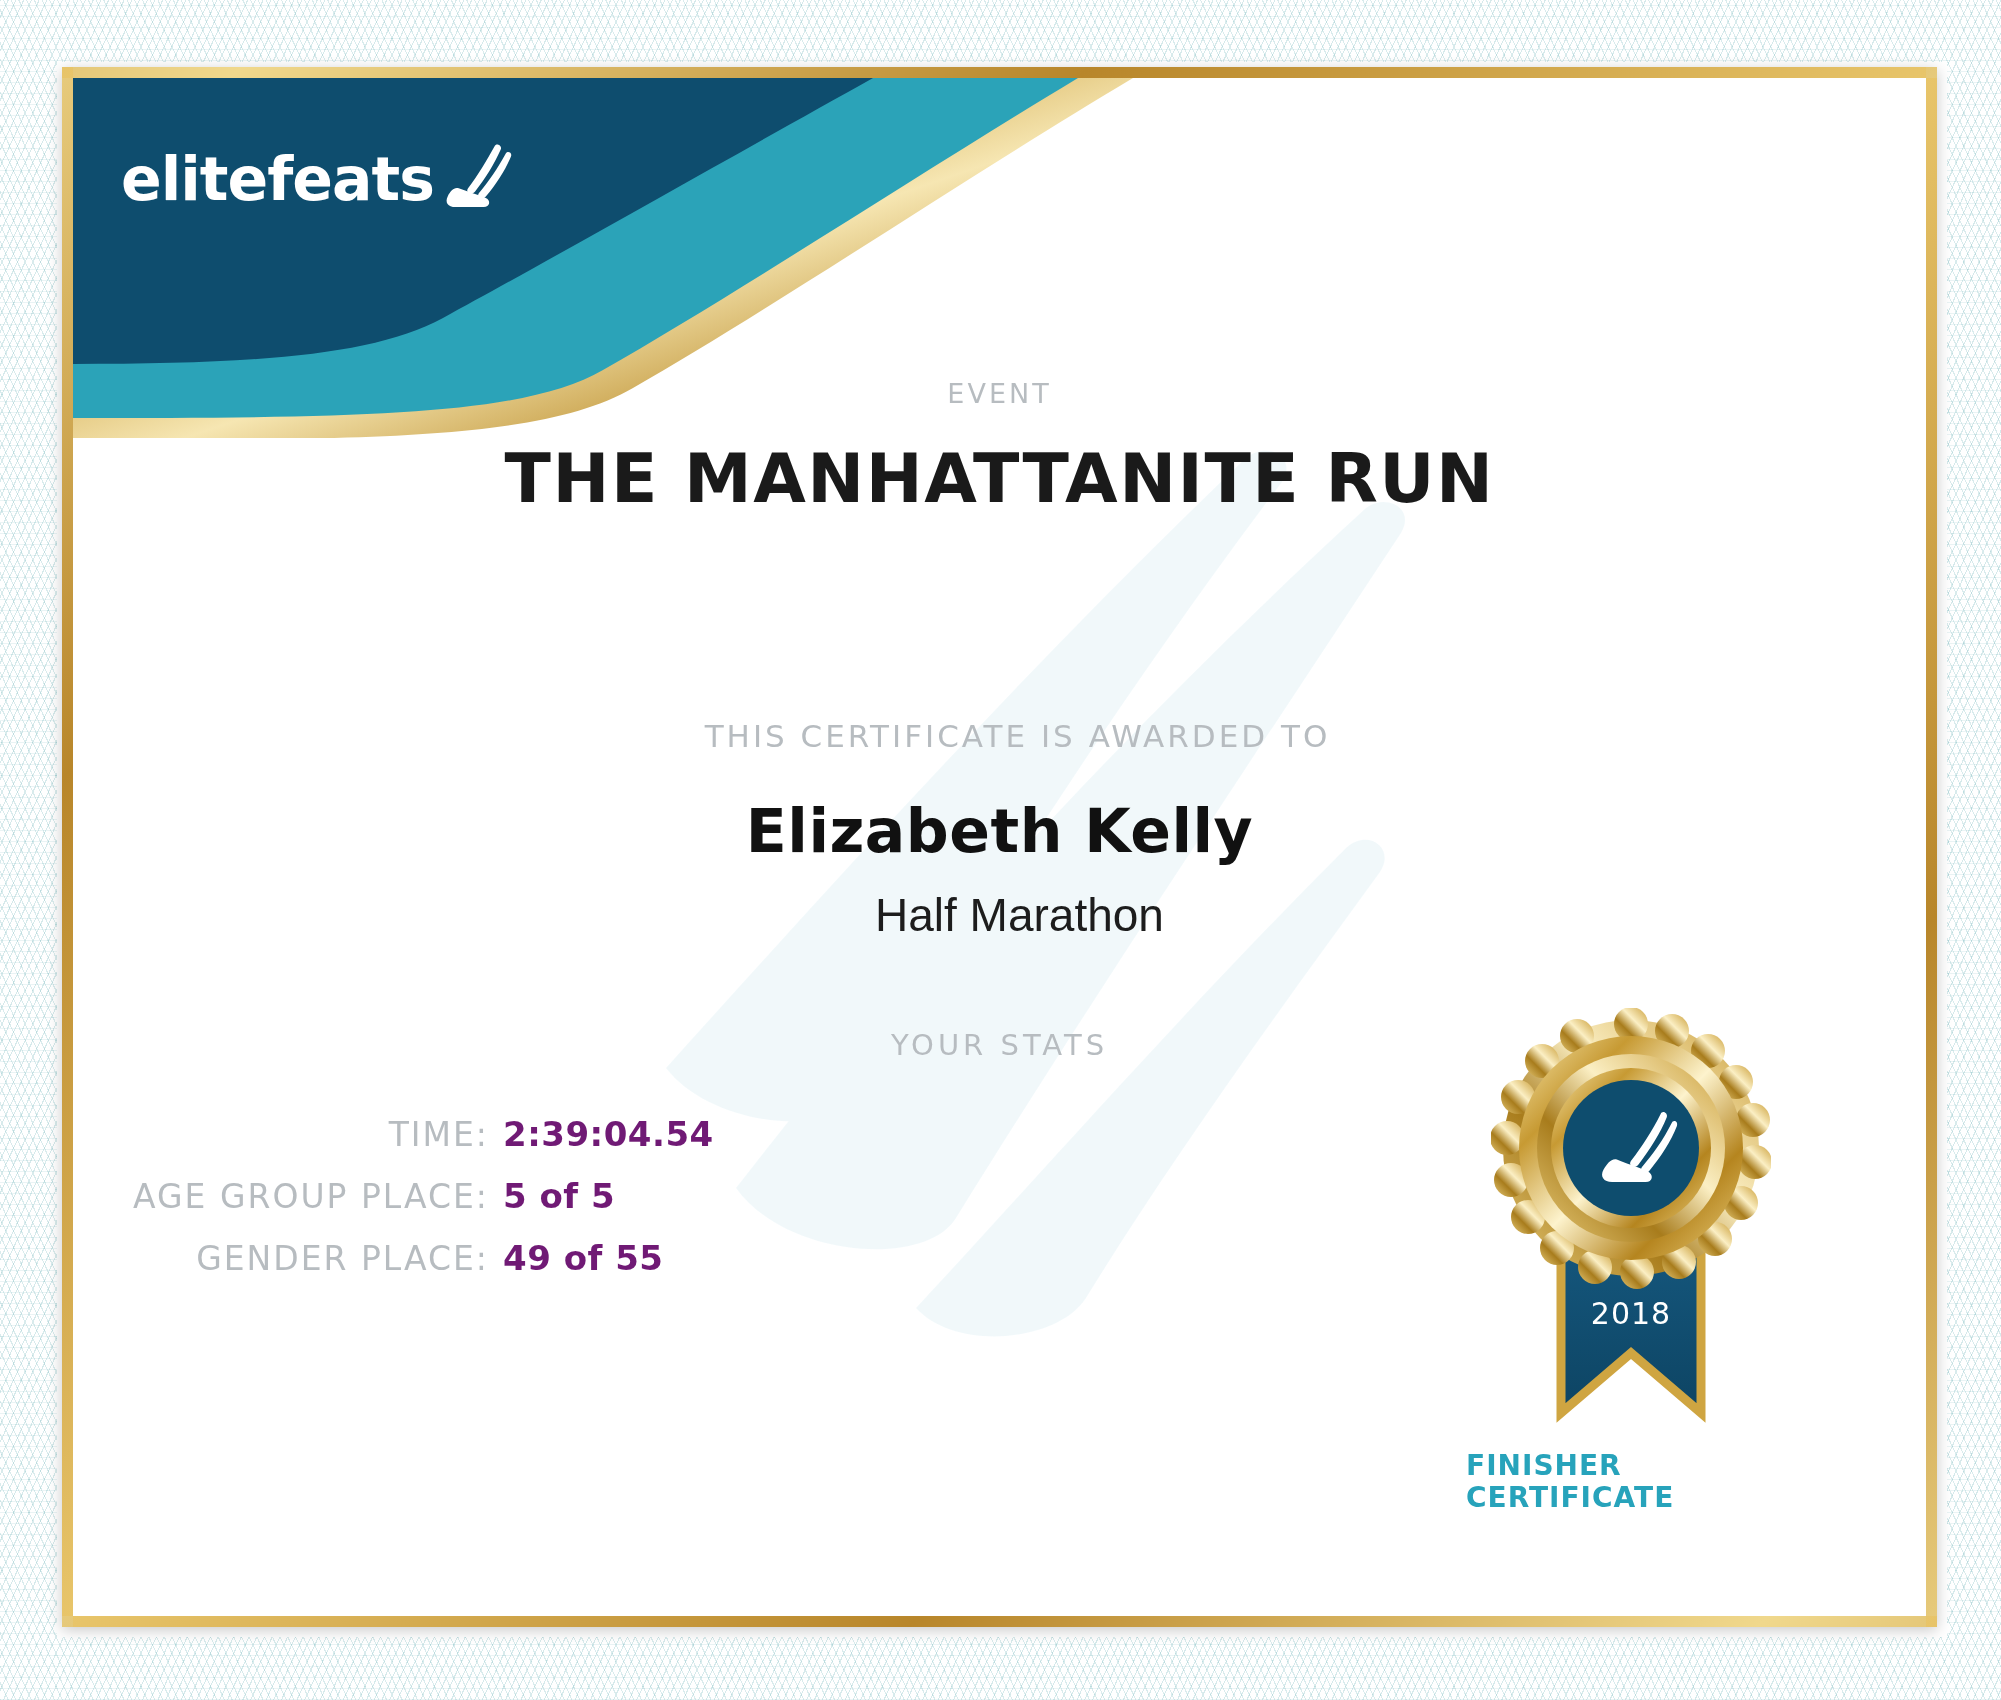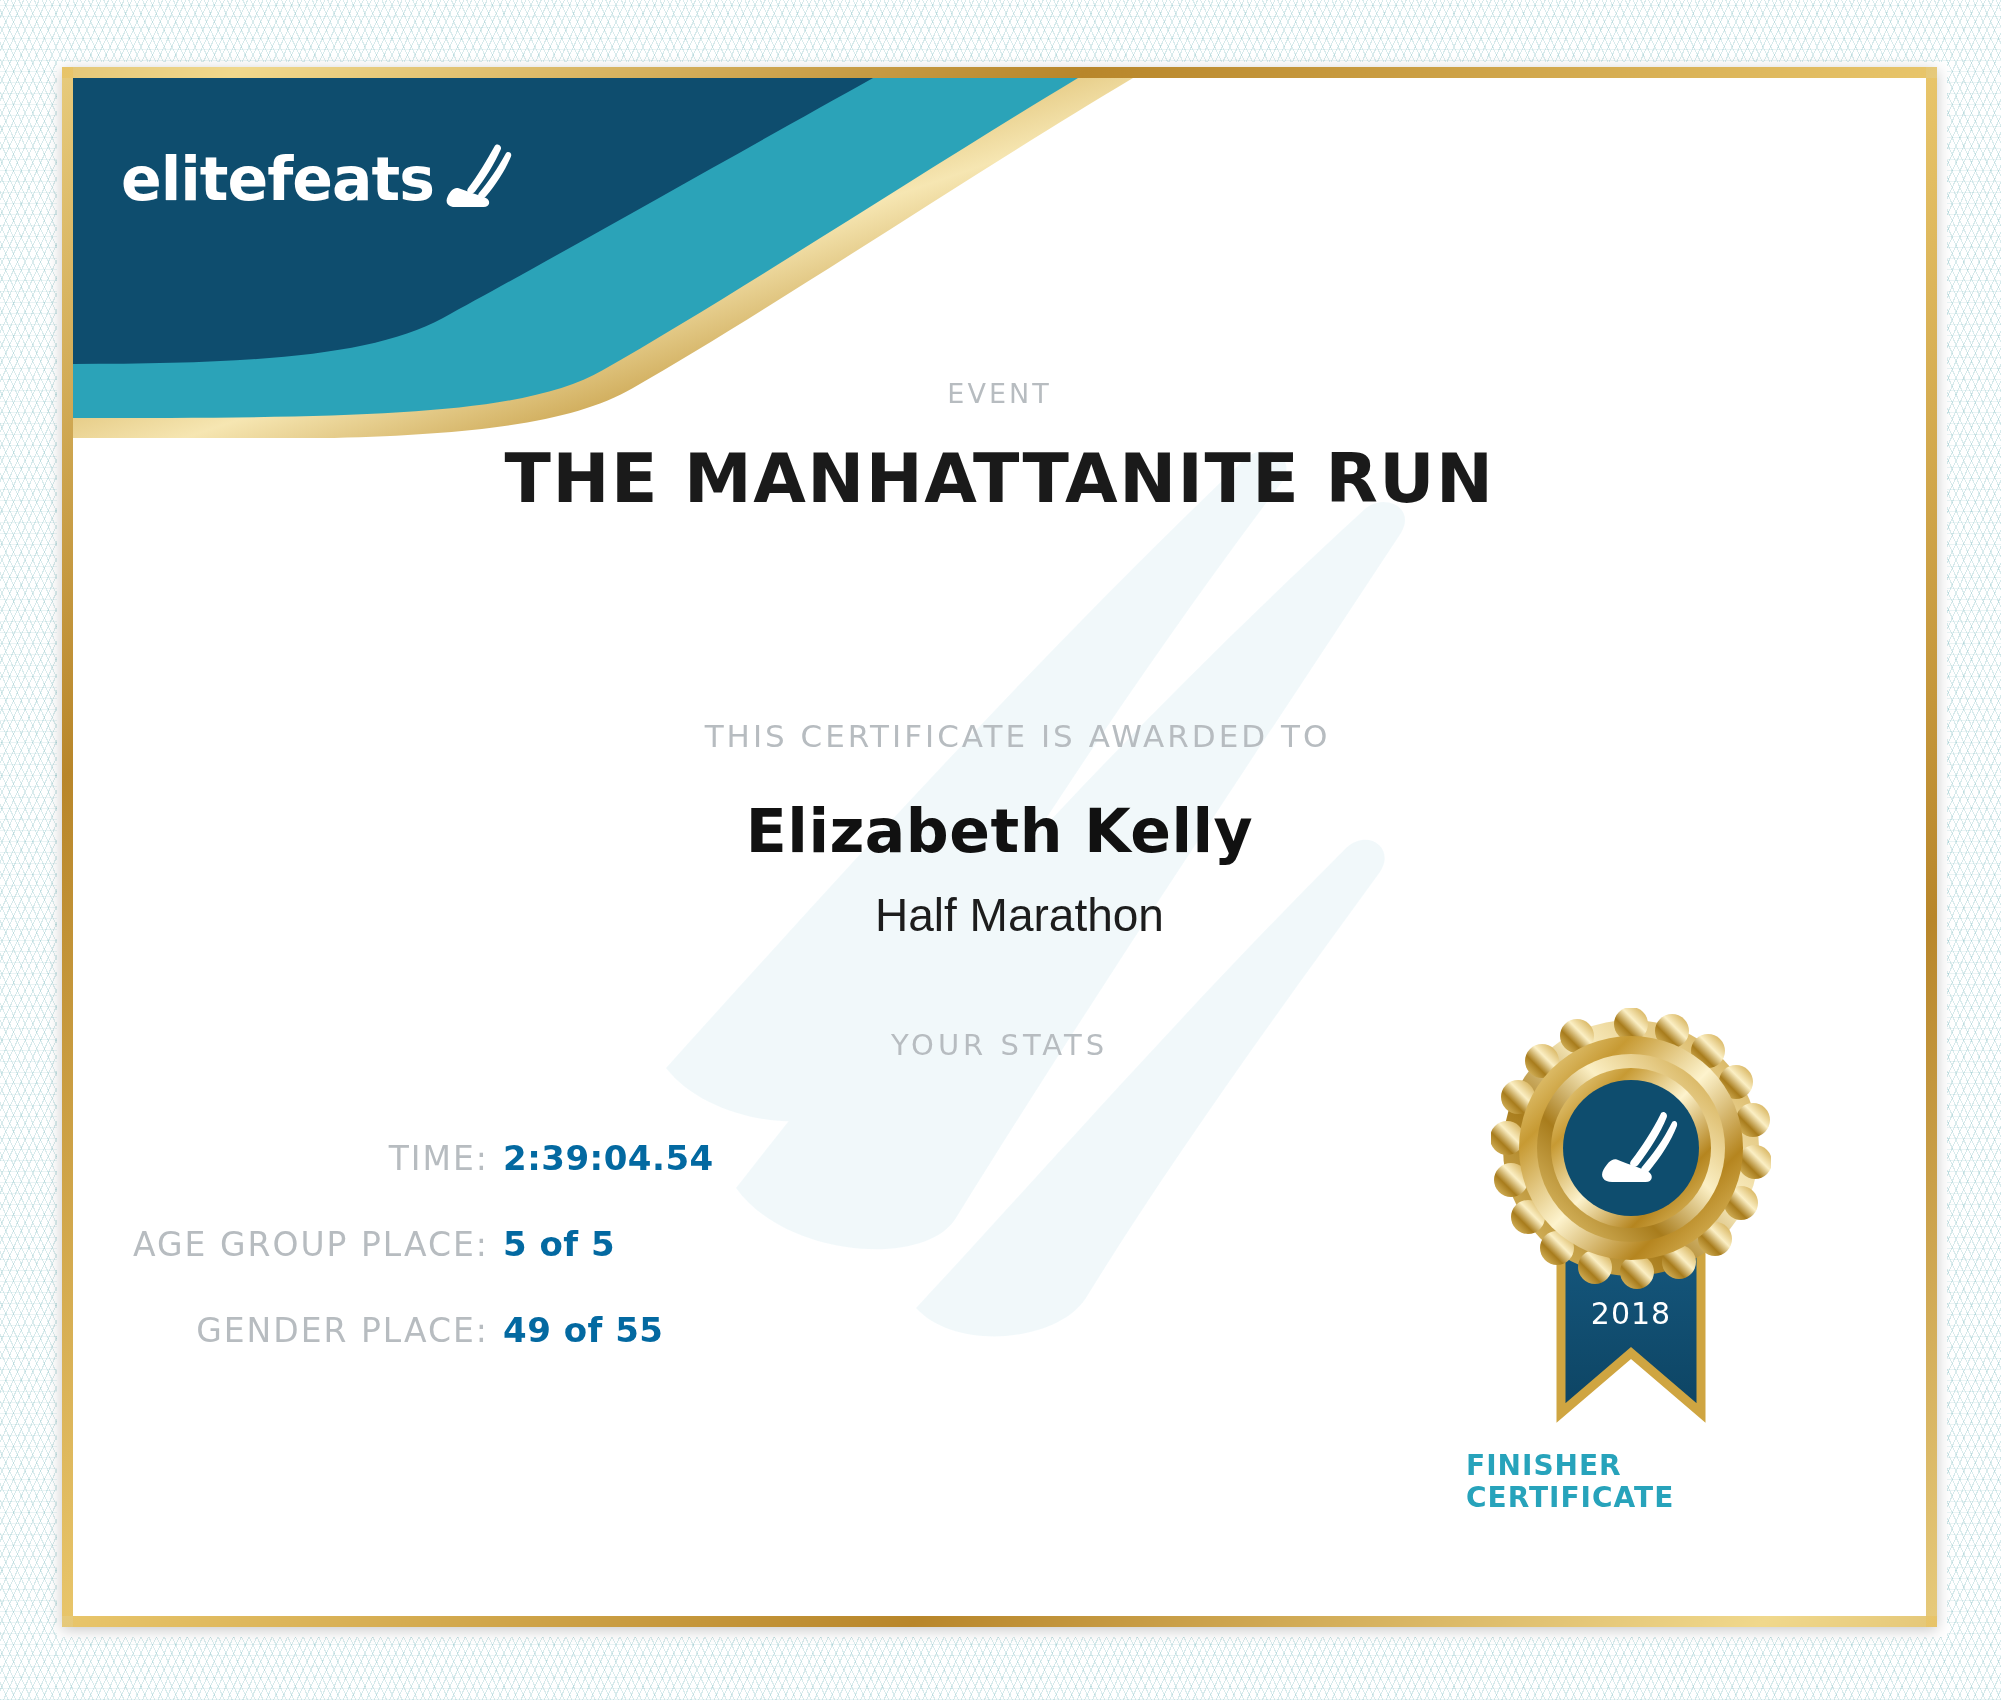--- a/index.html
+++ b/index.html
@@ -191,28 +191,27 @@
     font-family: "DejaVu Sans", sans-serif;
     font-size: 33px;
     letter-spacing: 2px;
     text-transform: uppercase;
     text-align: right;
     width: 430px;
     padding-right: 14px;
     box-sizing: border-box;
   }
   .stat-val {
-    color: #0369a1;
+    color: #701a75;
     font-family: "DejaVu Sans", sans-serif;
     font-weight: bold;
     font-size: 34px;
     letter-spacing: 0.5px;
     text-align: left;
     width: 430px;
-    margin-top: 24px;
   }
 
   
   .seal {
     position: absolute;
     right: 130px;
     top: 930px;
     width: 330px;
     text-align: left;
   }

